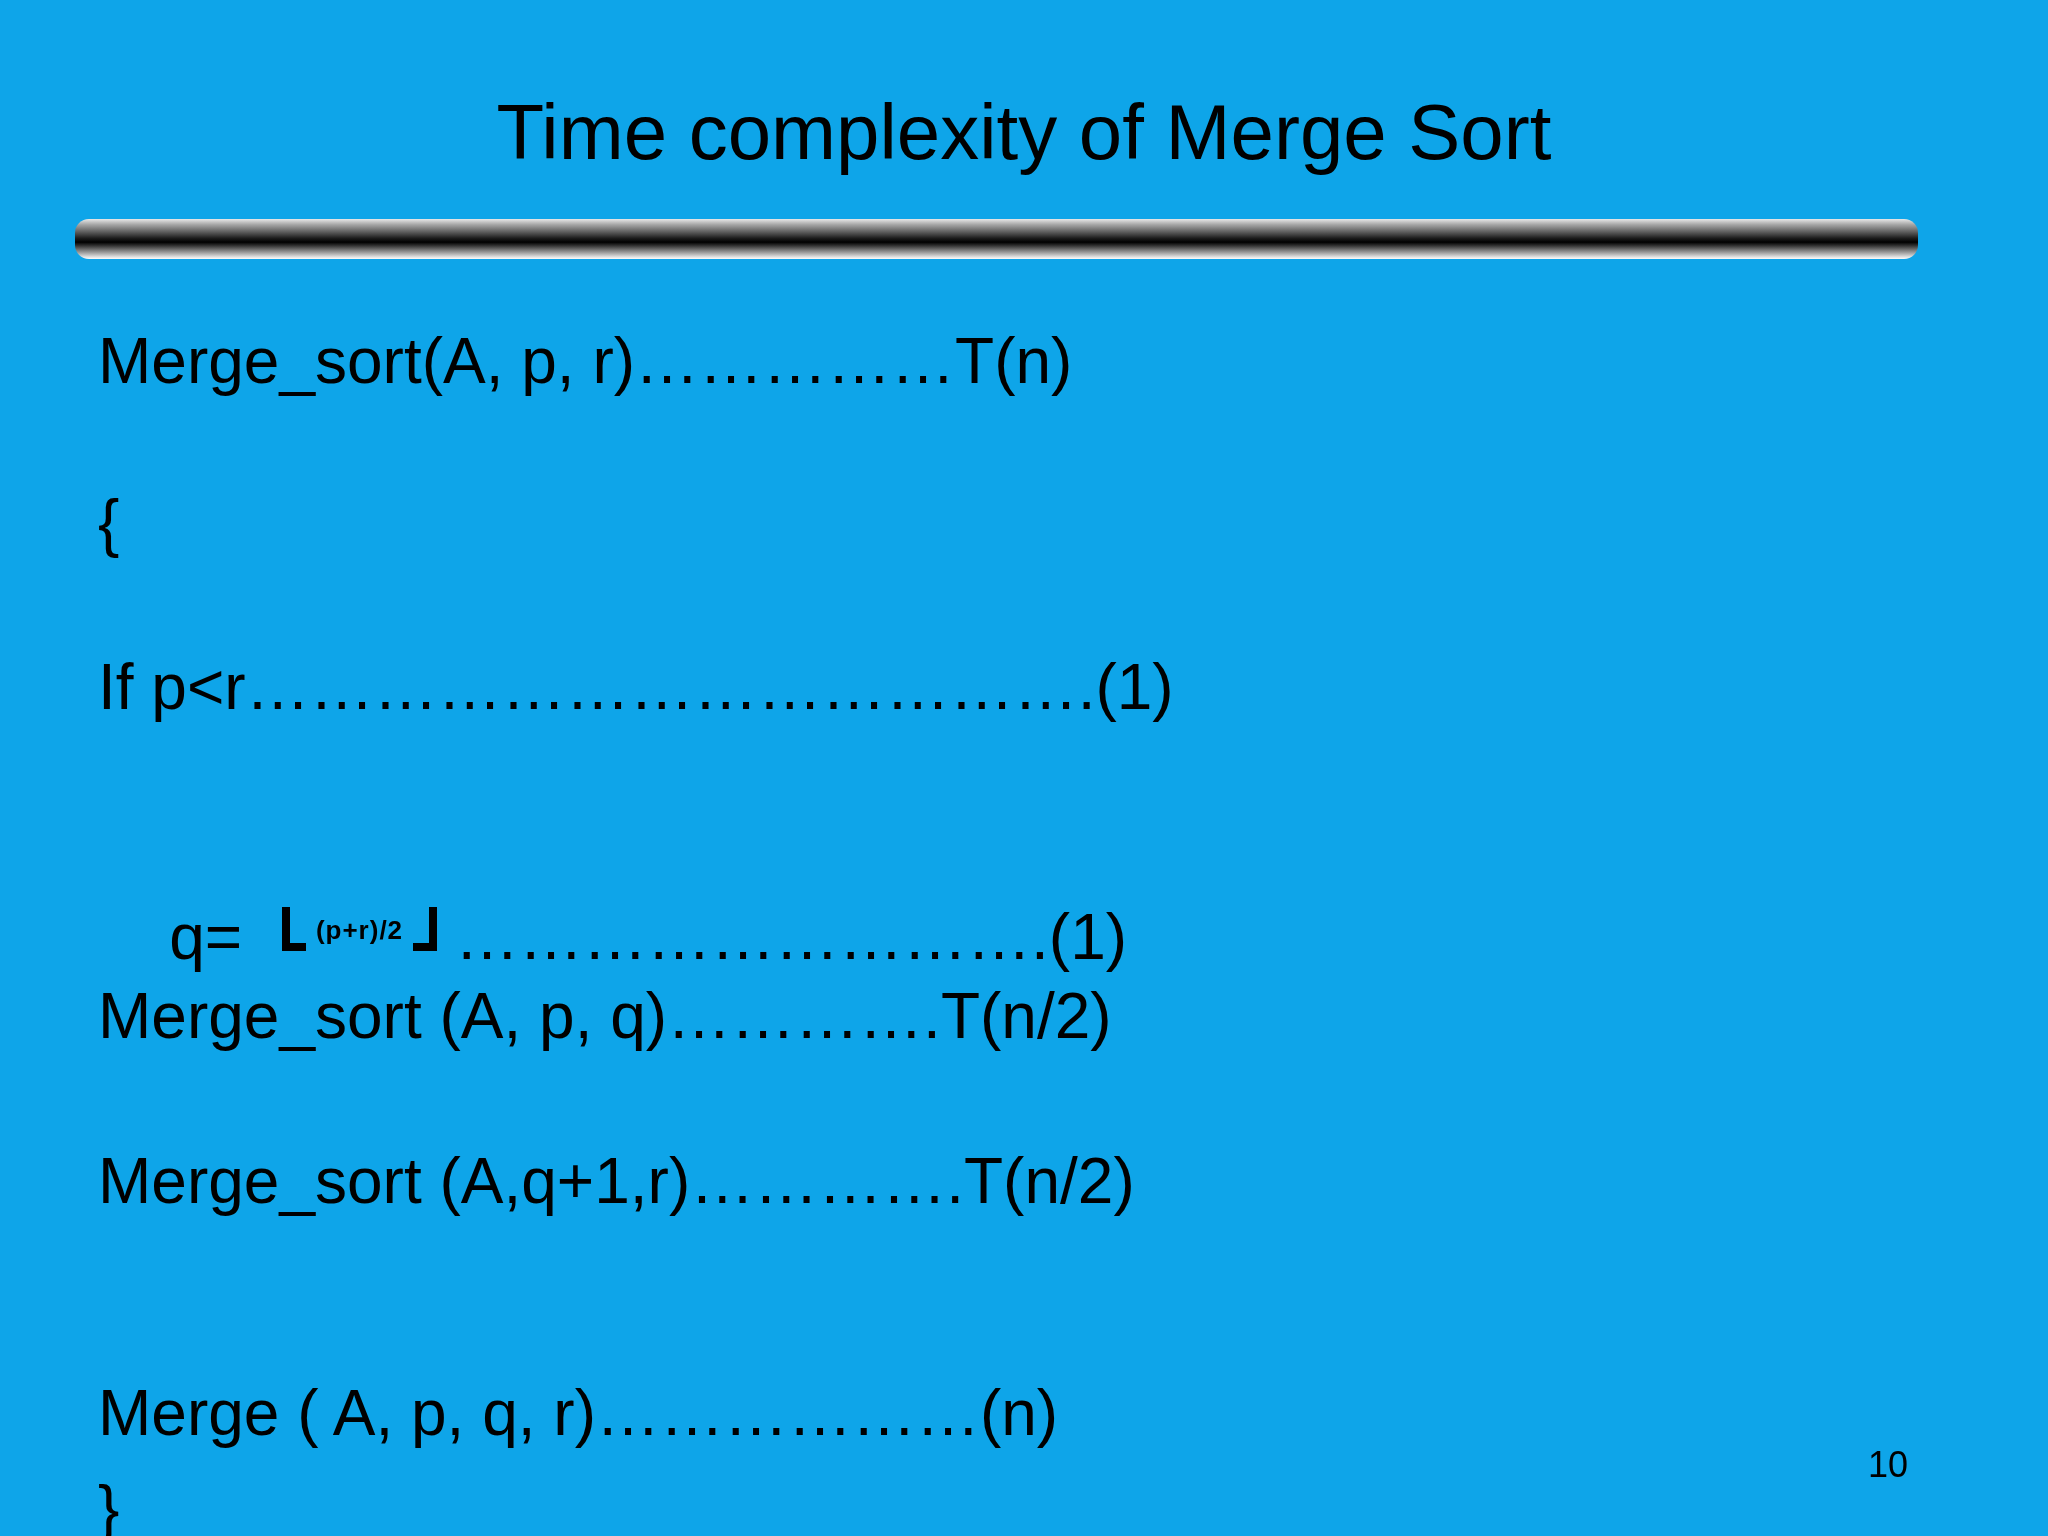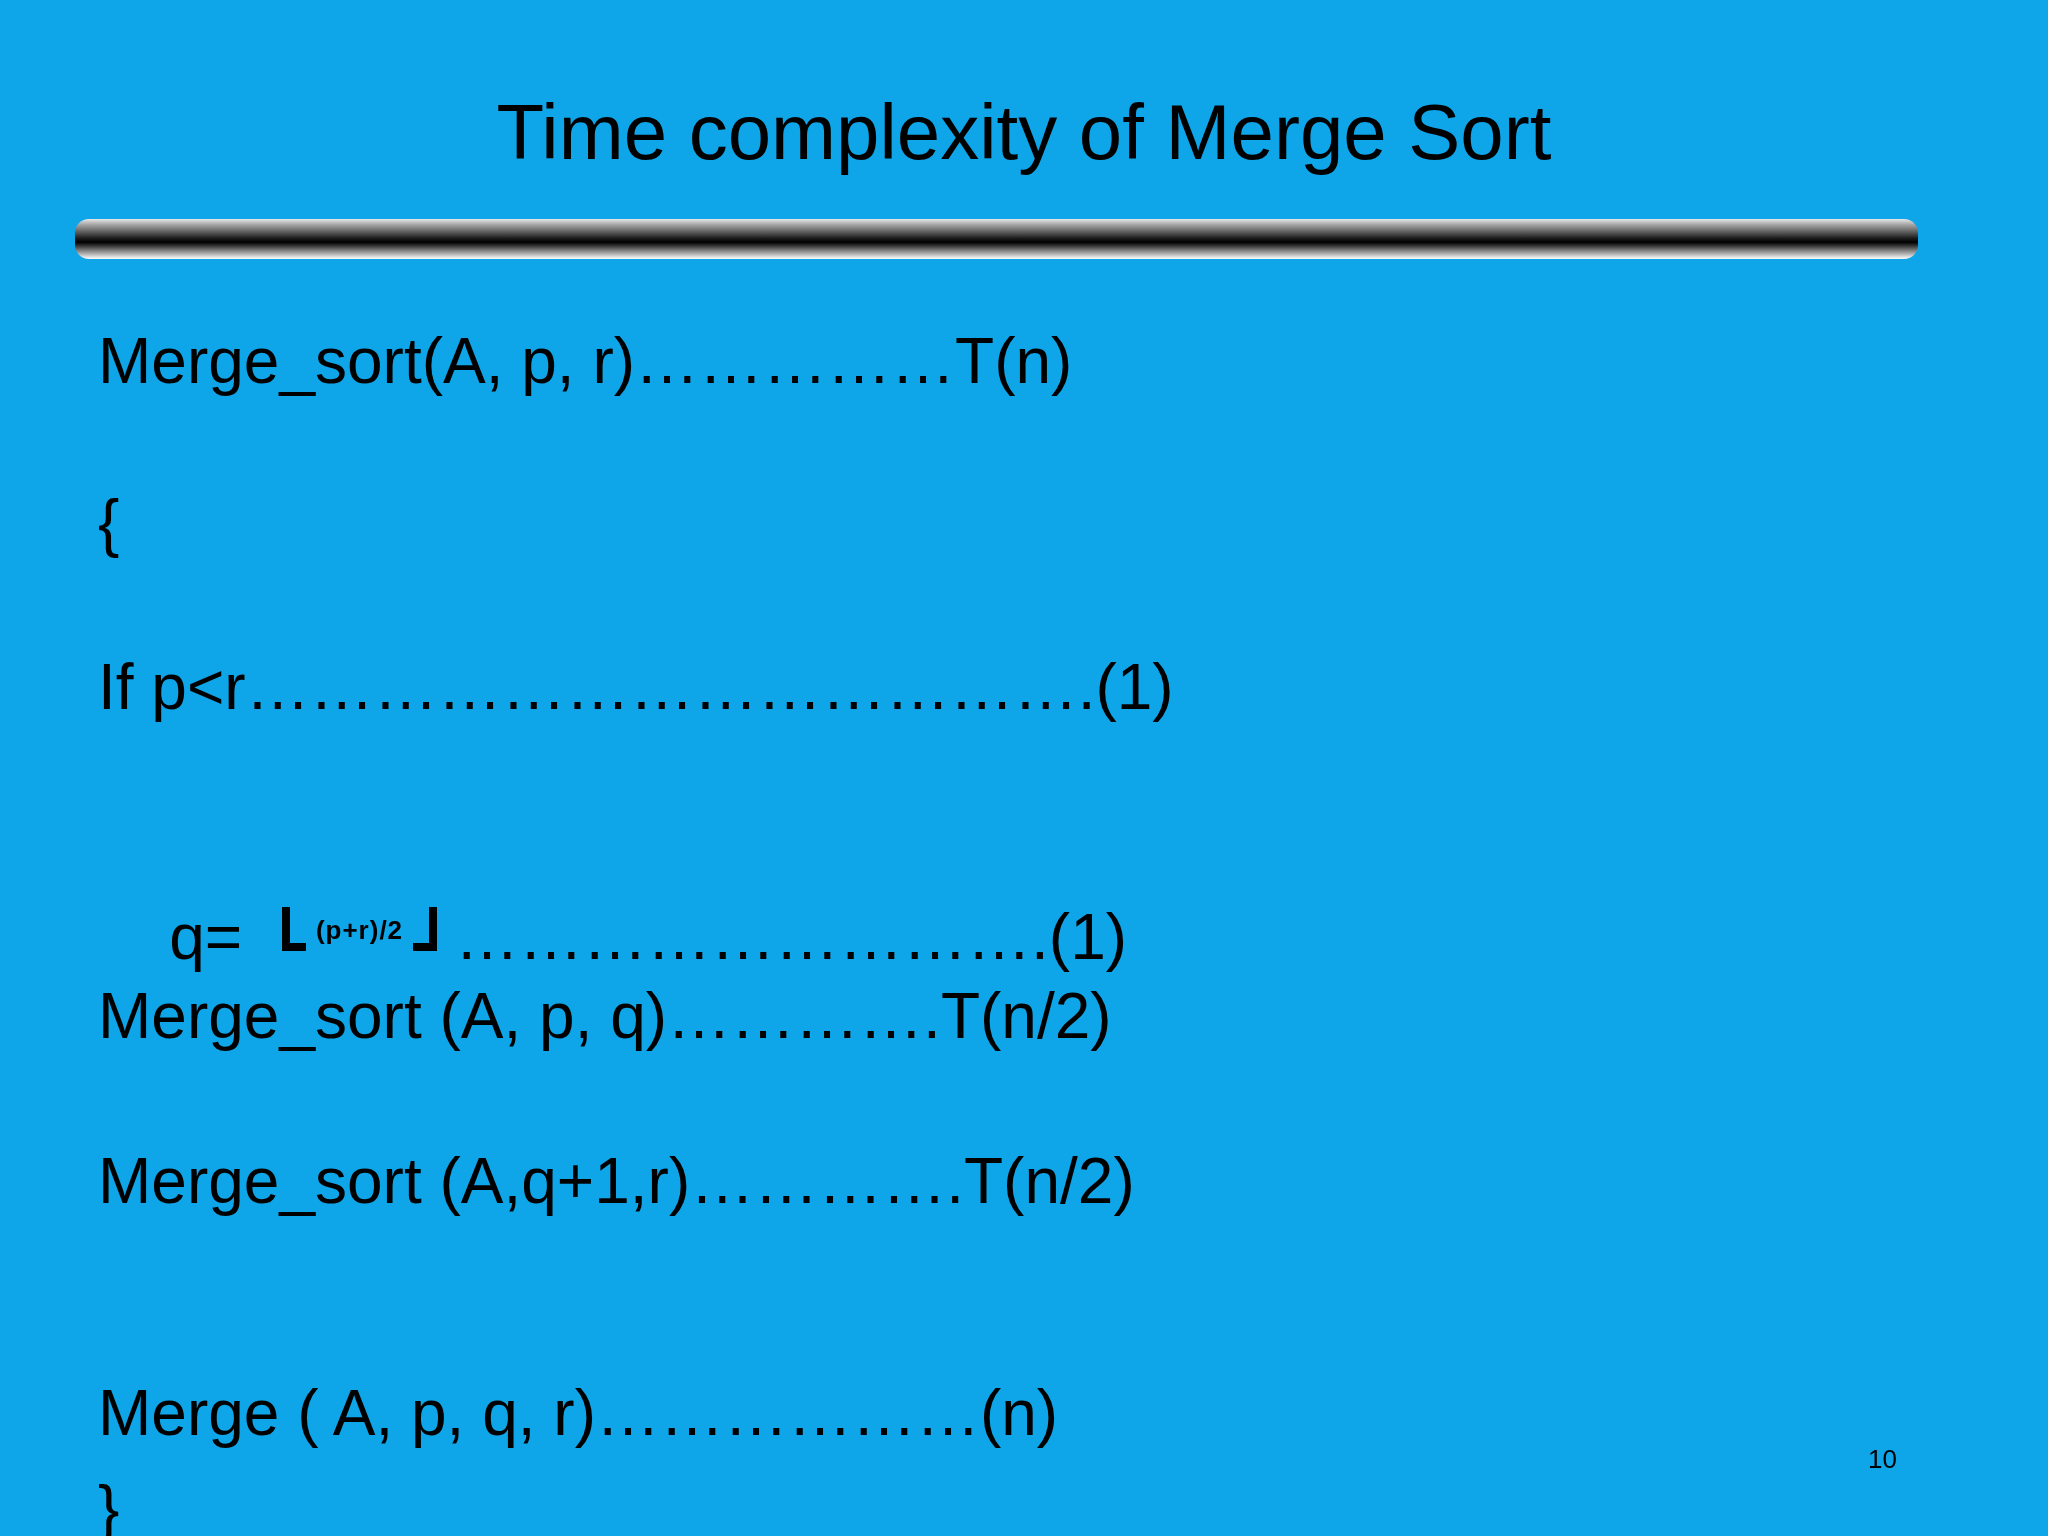--- a/index.html
+++ b/index.html
@@ -90,21 +90,21 @@
     font-size: 26px;
     font-weight: bold;
     margin: 0 10px;
     vertical-align: 6px;
     letter-spacing: 1px;
   }
   .page-number {
     position: absolute;
     top: 1444px;
     left: 1868px;
-    font-size: 26px;
+    font-size: 36px;
     color: #000000;
   }
 </style>
 </head>
 <body>
 
 <div class="slide">
 
   <div class="slide-title">Time complexity of Merge Sort</div>
 

